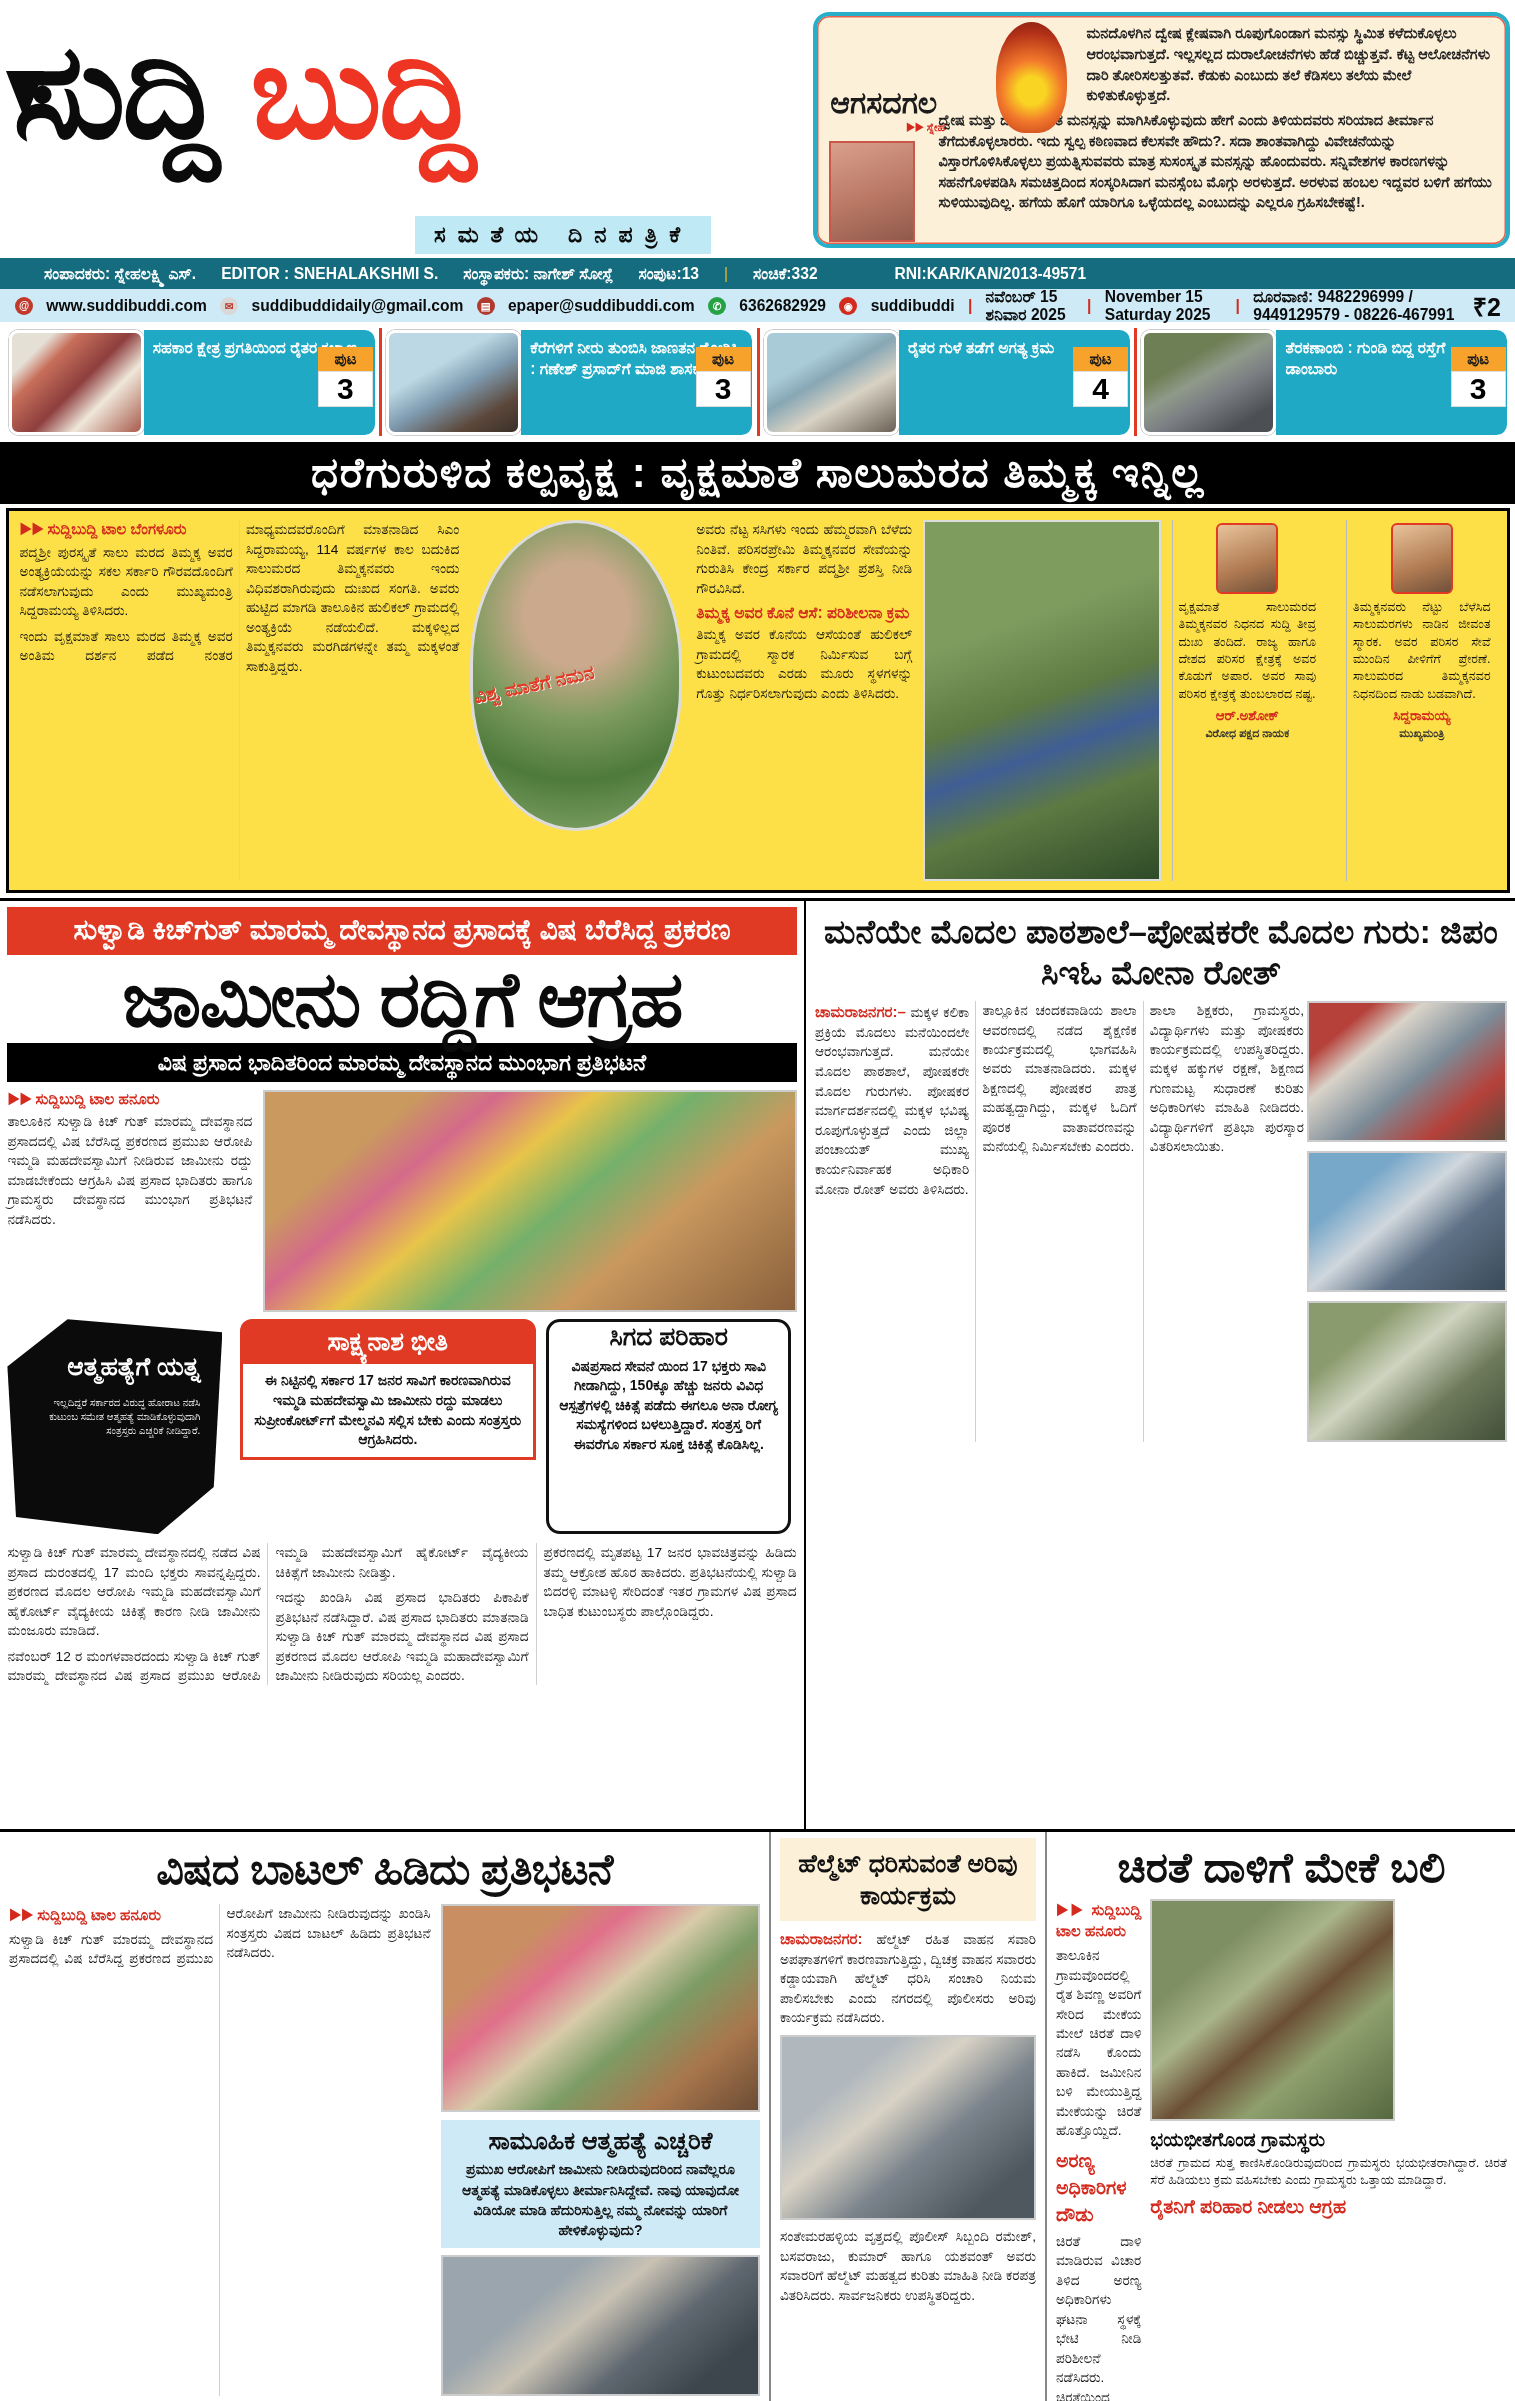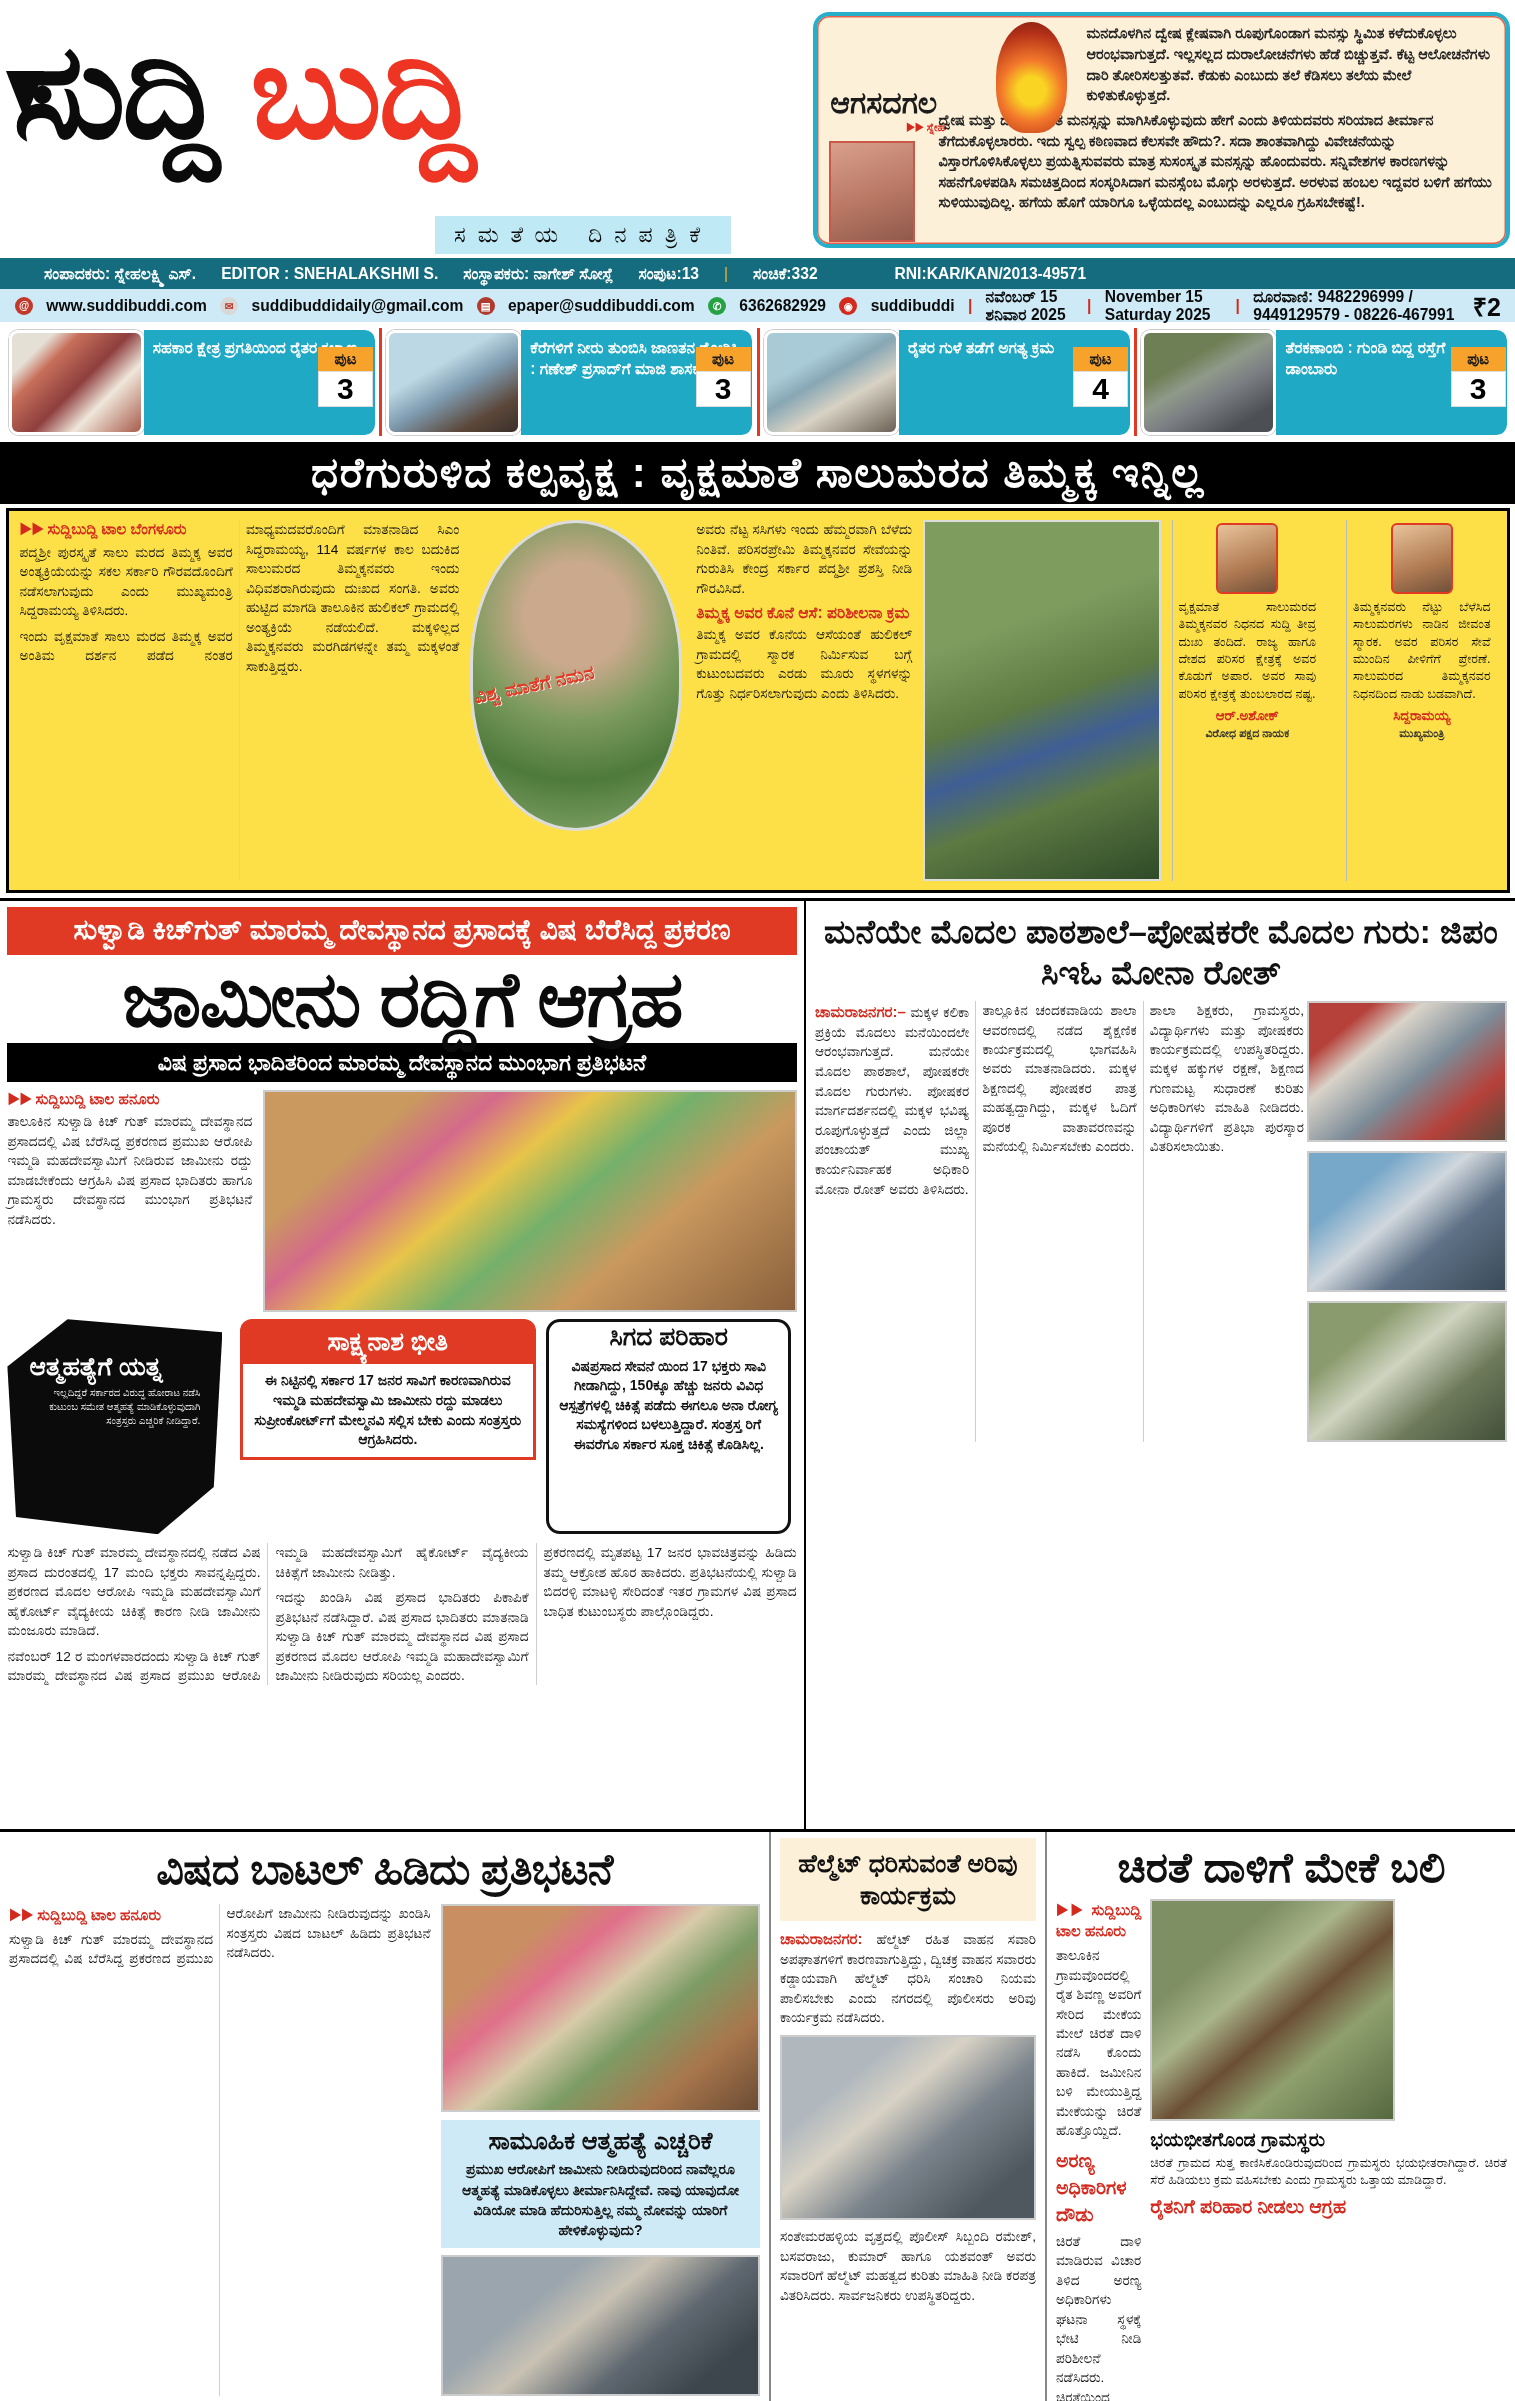--- a/index.html
+++ b/index.html
@@ -5,21 +5,21 @@
   * { box-sizing: border-box; margin: 0; padding: 0; }
   html,body { width:1516px; background:#fff; font-family:"Liberation Sans",sans-serif; color:#111; }
   .page { width:1516px; height:2401px; position:relative; overflow:hidden; background:#fff; }
 
   
   .header { position:relative; height:258px; }
   .masthead { position:absolute; left:13.3px; top:-7.4px; font-size:132px; font-weight:bold; letter-spacing:-3px; line-height:1.5; white-space:nowrap; }
   .masthead .black { color:#0b0b0b; }
   .masthead .red { color:#ee3524; }
   .nib { position:absolute; left:6px; top:71px; width:0; height:0; border-left:19px solid transparent; border-right:19px solid transparent; border-top:49px solid #0b0b0b; }
-  .tagline { position:absolute; left:415px; top:216px; background:#bfe9f4; color:#0b0b0b; font-weight:normal; font-size:22px; letter-spacing:12px; padding:6px 19px;margin-left:20px; }
+  .tagline { position:absolute; left:415px; top:216px; background:#bfe9f4; color:#0b0b0b; font-weight:bold; font-size:22px; letter-spacing:12px; padding:6px 19px; }
   .opinion { position:absolute; right:6px; top:12px; width:697px; height:236px; border:4.4px solid #27aec8; border-radius:16.3px; background:#fdf0d8; padding:7.4px 10.4px 7.4px 10.4px; box-shadow:inset 0 0 0 1.5px #e8604a; }
   .opinion-title { position:absolute; left:13.3px; top:70px; font-size:30px; font-weight:bold; color:#1c1c1c; }
   .opinion-sub { position:absolute; left:89px; top:105px; color:#d42a1e; font-weight:bold; font-size:11px; }
   .sunrise { position:absolute; left:179px; top:6px; width:71px; height:111px; border-radius:50% 50% 40% 40%; background:radial-gradient(circle at 50% 62%,#f9d423 0 18%,#f2772b 40%,#b33018 75%,#7c1f12 100%); }
   .opinion-photo { position:absolute; left:12px; top:125px; width:86px; height:101px; border:2.2px solid #c9584a; background:linear-gradient(160deg,#d9a08c,#b97764 55%,#8f5a4b); }
   .opinion-body { margin-left:259px; font-size:14.5px; line-height:1.42; font-weight:bold; color:#222; }
   .opinion-body2 { margin-left:111px; margin-top:4.4px; font-size:14.5px; line-height:1.42; font-weight:bold; color:#222; }
 
   
   .infobar { height:31px; background:#146c7e; color:#fff; display:flex; align-items:center; gap:25px; padding:0 44px; font-size:15.6px; font-weight:bold; }
@@ -75,21 +75,21 @@
   .protest-photo { flex:1; height:222px; border:2.2px solid #ccc; background:linear-gradient(140deg,#c9995f 0 20%,#d46a8a 30%,#e8c44a 42%,#74b06b 55%,#c9995f 70%,#8a5f3b); }
   .poison-mid { display:flex; gap:10.4px; margin-top:7.4px; }
   .redbox { width:296px; }
   .redbox-head { background:#e03a24; color:#fff; font-weight:bold; font-size:25px; text-align:center; border-radius:12px 12px 0 0; padding:7.4px 1.5px; }
   .redbox-body { border:3px solid #e03a24; border-top:none; padding:7.4px; font-size:14px; font-weight:bold; line-height:1.4; text-align:center; }
   .roundbox { width:245px; border:3px solid #111; border-radius:14px; padding:0 9px; }
   .roundbox-head { font-size:25px; font-weight:bold; text-align:center; margin-bottom:4.4px; }
   .roundbox-body { font-size:14px; font-weight:bold; line-height:1.4; text-align:center; }
   .hexwrap { width:222px; position:relative; }
   .hex { width:215px; height:215px; background:#0b0b0b; color:#fff; clip-path:polygon(28% 0,100% 6%,96% 78%,70% 100%,4% 92%,0 22%); padding:33px 22px; }
-  .hex-title { font-size:25px; font-weight:bold; text-align:left; margin-bottom:4px; }
+  .hex-title { font-size:25px; font-weight:bold; text-align:right; margin-bottom:14px; }
   .hex-body { font-size:10px; line-height:1.4; text-align:right; }
   .poison-cols { column-count:3; column-gap:15px; column-rule:0.7px solid #cfcfcf; margin-top:9px; font-size:13.7px; line-height:1.42; text-align:justify; }
 
   .school { flex:1; padding:4.4px 9px; }
   .school-h { font-size:33px; font-weight:bold; text-align:center; line-height:1.25; padding:6px 0 7.4px; }
   .school-wrap { display:flex; gap:3px; }
   .school-cols { column-count:3; column-gap:13.3px; column-rule:0.7px solid #cfcfcf; font-size:13.3px; line-height:1.4; text-align:justify; flex:1; }
   .school-photos { width:200px; display:flex; flex-direction:column; gap:9px; }
   .sph { width:100%; height:141px; border:2.2px solid #ccc; }
   .sp1 { background:linear-gradient(140deg,#b5413a 0 18%,#d9d3c9 32%,#7c8c98 55%,#b5413a 78%,#5d4a3c); }

